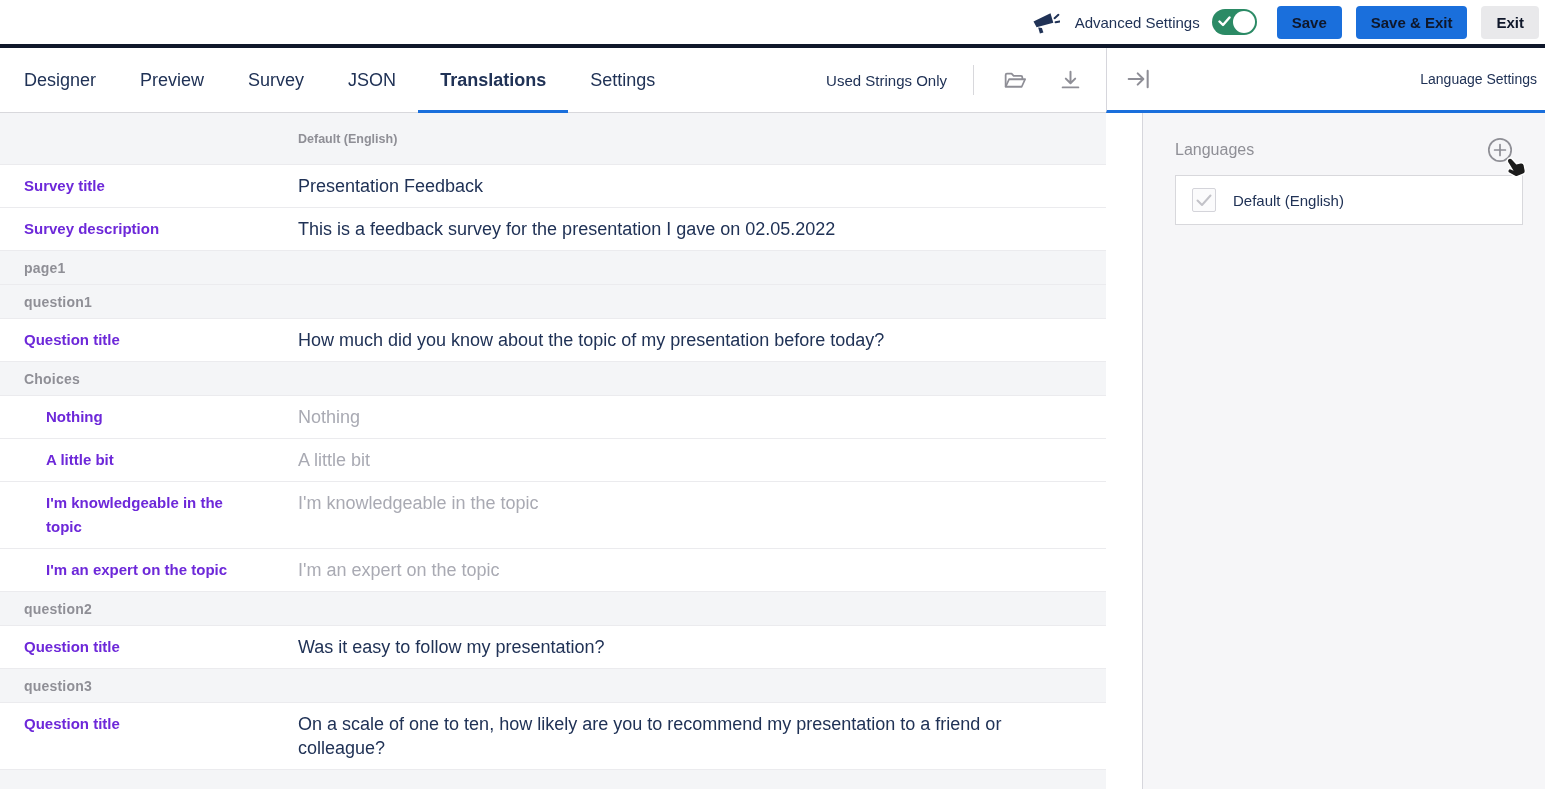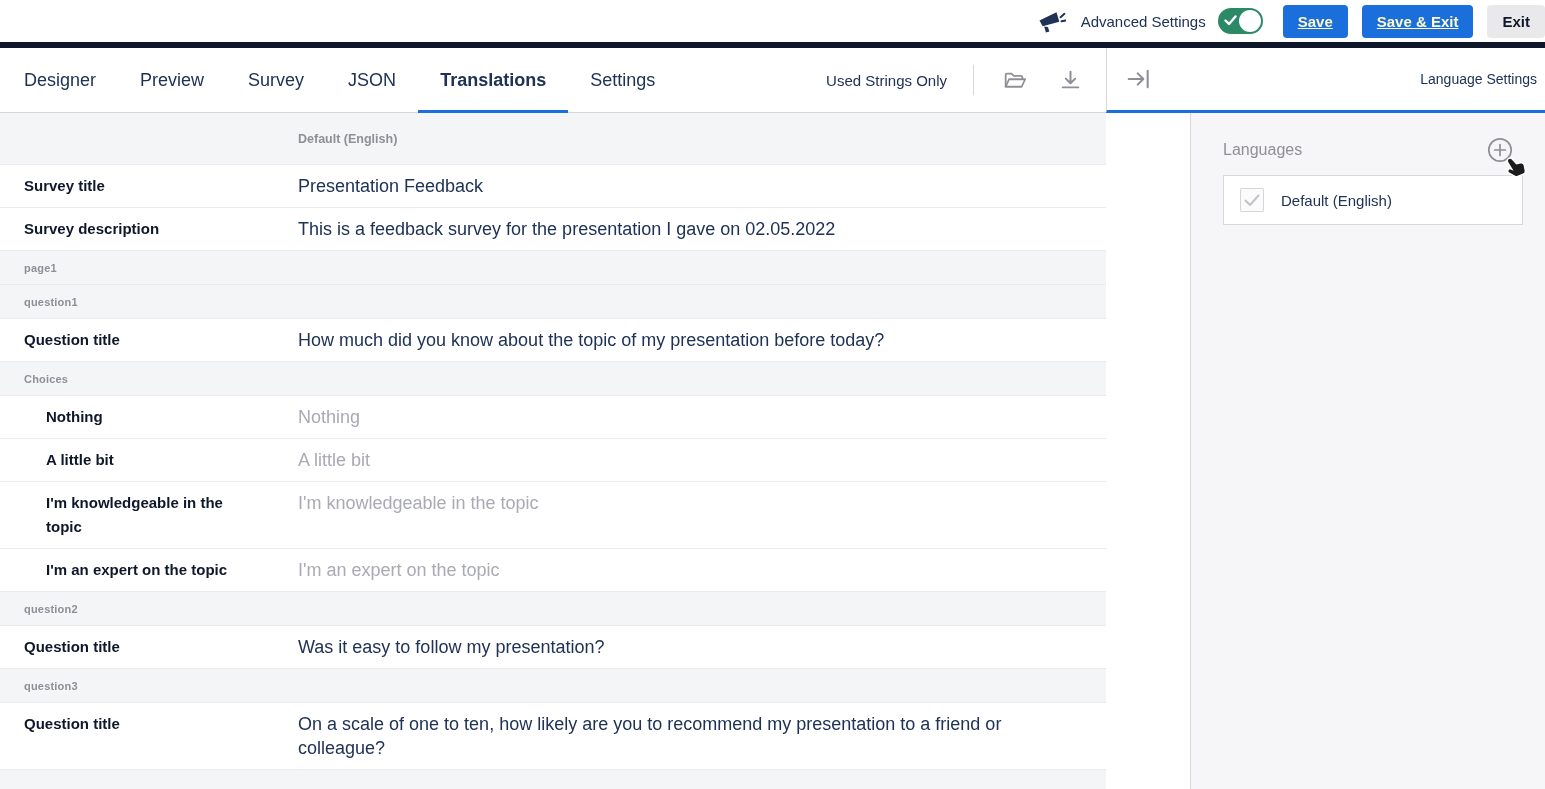--- a/index.html
+++ b/index.html
@@ -1,32 +1,32 @@
 <!DOCTYPE html>
 <html><head>
 <meta charset="utf-8">
 <style>
   * { margin:0; padding:0; box-sizing:border-box; }
   html,body { width:1545px; height:789px; background:#fff; }
   body { font-family:"Liberation Sans","DejaVu Sans",sans-serif; color:#203256; overflow:hidden; }
   .app { position:relative; width:1545px; height:789px; display:flex; flex-direction:column; }
 
   
-  .topbar { height:48px; flex:0 0 48px; background:#fff; border-bottom:6px solid #0f172a;
-            display:flex; align-items:center; justify-content:flex-end; }
+  .topbar { height:48px; flex:0 0 48px; background:#fff; border-bottom:4px solid #0f172a;
+            display:flex; align-items:center; justify-content:flex-end; padding-right:6px; }
   .topbar .megaphone { width:30px; height:26px; display:flex; align-items:center; justify-content:center;
             margin-right:14px; cursor:pointer; background:none; border:none; }
   .adv-label { font-size:15px; color:#203256; margin-right:12px; }
   .toggle { position:relative; width:45px; height:26px; border-radius:13px; background:#2b8a65;
             display:inline-block; cursor:pointer; margin-right:20px; }
   .toggle .knob { position:absolute; top:2px; right:2px; width:22px; height:22px; border-radius:50%; background:#fff; }
   .toggle svg { position:absolute; left:6px; top:7px; }
   .btn { height:33px; border:none; border-radius:4px; font-family:inherit; font-size:15px; font-weight:700;
          padding:0 15px; cursor:pointer; margin-right:14px; }
-  .btn.primary { background:#1a6fdc; color:#fef9c3;text-decoration:underline; }
+  .btn.primary { background:#1a6fdc; color:#0f172a; }
   .btn.ghost { background:#e9e9eb; color:#0f172a; font-weight:600; margin-right:0; }
 
   
   .header-row { height:65px; flex:0 0 65px; display:flex; background:#fff; }
   .left-header { flex:0 0 1106px; display:flex; align-items:stretch; justify-content:space-between;
                  border-bottom:1px solid #d8d8dc; }
   .tabs { display:flex; align-items:stretch; }
   .tab { position:relative; display:flex; align-items:center; padding:0 22px; font-size:18px;
          color:#203256; cursor:pointer; white-space:nowrap; }
   .tab:first-child { padding-left:24px; }
@@ -40,33 +40,33 @@
   .icon-btn:last-child { margin-right:0; }
   .right-header { flex:1; border-bottom:3px solid #1a6fdc; border-left:1px solid #d6d6dc;
                   display:flex; align-items:center; justify-content:space-between; padding:0 8px 0 18px; }
   .panel-title { font-size:14px; color:#203256;margin-left:12px; }
 
   
   .content { flex:1; display:flex; min-height:0;gap:36px; }
   .translation-area { flex:0 0 1106px; background:#f4f5f7; overflow:hidden; }
   .row { display:flex; background:#fff; border-bottom:1px solid #ebebee; }
   .row .cell.label { flex:0 0 298px; padding-left:24px; padding-right:40px; font-size:15px;
-                     font-weight:700; color:#0f172a; line-height:24px; }
+                     font-weight:700; color:#6d28d9; line-height:24px; }
   .row.item { padding:9px 0; min-height:42px; align-items:flex-start; }
   .row .cell.value { flex:1; font-size:18px; color:#203256; line-height:24px; padding-right:16px; cursor:text; }
   .row .cell.value.ph { color:#a9aab3; }
   .row.choice .cell.label { padding-left:46px; }
   .row.choice .cell.label span { display:inline-block; max-width:196px; }
   .row.theader { background:#f4f5f7; height:52px; align-items:center; }
   .row.theader .cell.hvalue { flex:1; font-size:12.5px; font-weight:700; color:#8f8f96; }
   .row.group { background:#f4f5f7; height:34px; align-items:center; }
-  .row.group .cell.glabel { font-size:11px; font-weight:700; color:#8f8f96; padding-left:24px; letter-spacing:.2px; }
-
-  
-  .lang-panel { flex:1; background:#f6f6f8; border-left:1px solid #d6d6dc; padding:0 22px 0 32px;margin-left:48px; }
+  .row.group .cell.glabel { font-size:14px; font-weight:700; color:#8f8f96; padding-left:24px; letter-spacing:.2px; }
+
+  
+  .lang-panel { flex:1; background:#f6f6f8; border-left:1px solid #d6d6dc; padding:0 22px 0 32px; }
   .lang-head { display:flex; align-items:center; justify-content:space-between; margin-top:24px; height:26px; }
   .lang-label { font-size:16px; color:#8f8f96; }
   .plus-btn { background:none; border:none; width:26px; height:26px; cursor:pointer; padding:0;
               display:flex; align-items:center; justify-content:center; margin-right:10px; }
   .lang-card { margin-top:12px; background:#fff; border:1px solid #d8d8dc; height:50px;
                display:flex; align-items:center; padding-left:16px; cursor:pointer; }
   .checkbox { width:24px; height:24px; border:1px solid #d4d4da; background:#fbfbfc; border-radius:2px;
               display:flex; align-items:center; justify-content:center; margin-right:17px; }
   .lang-name { font-size:15px; color:#203256; }
 

